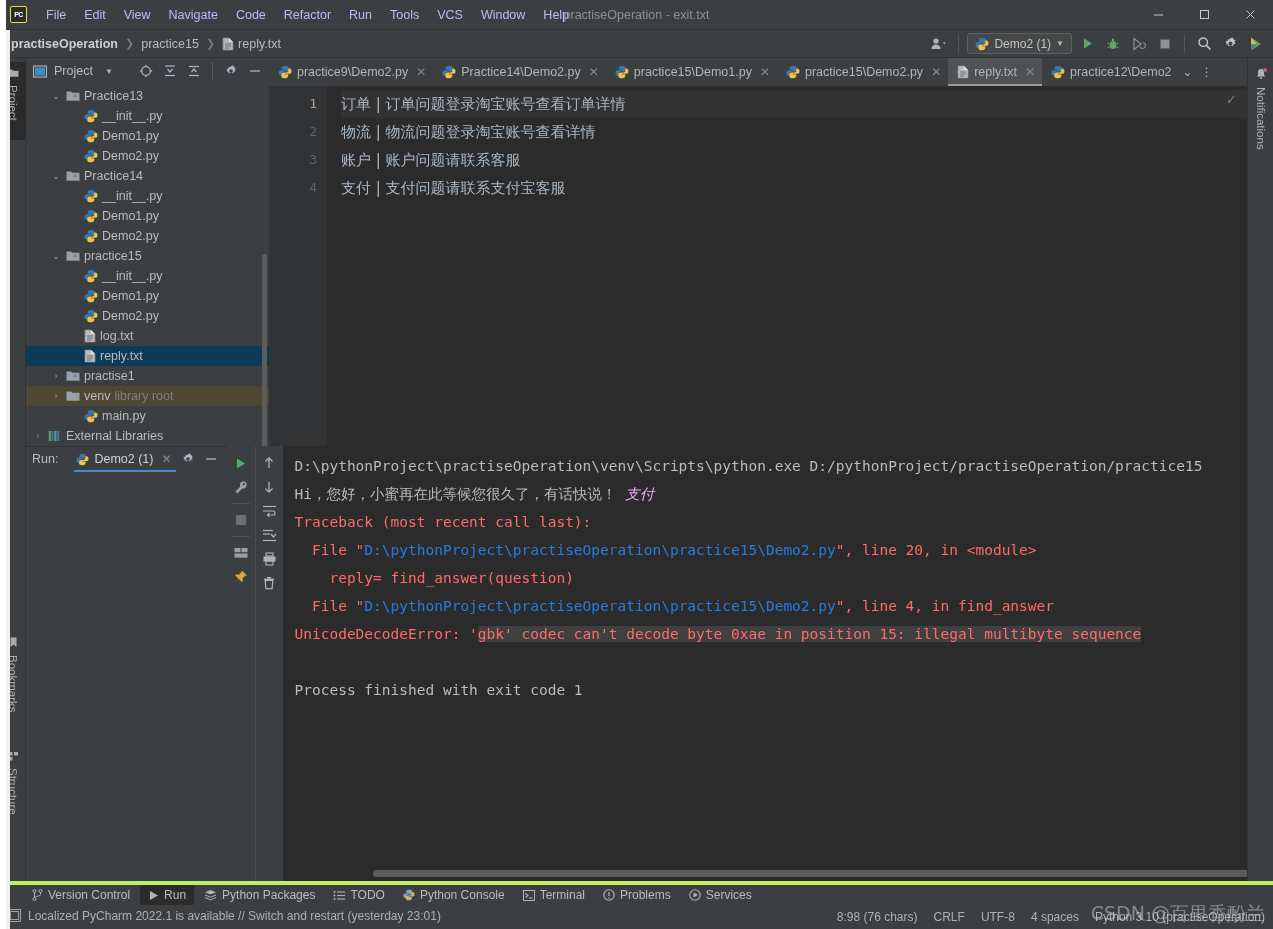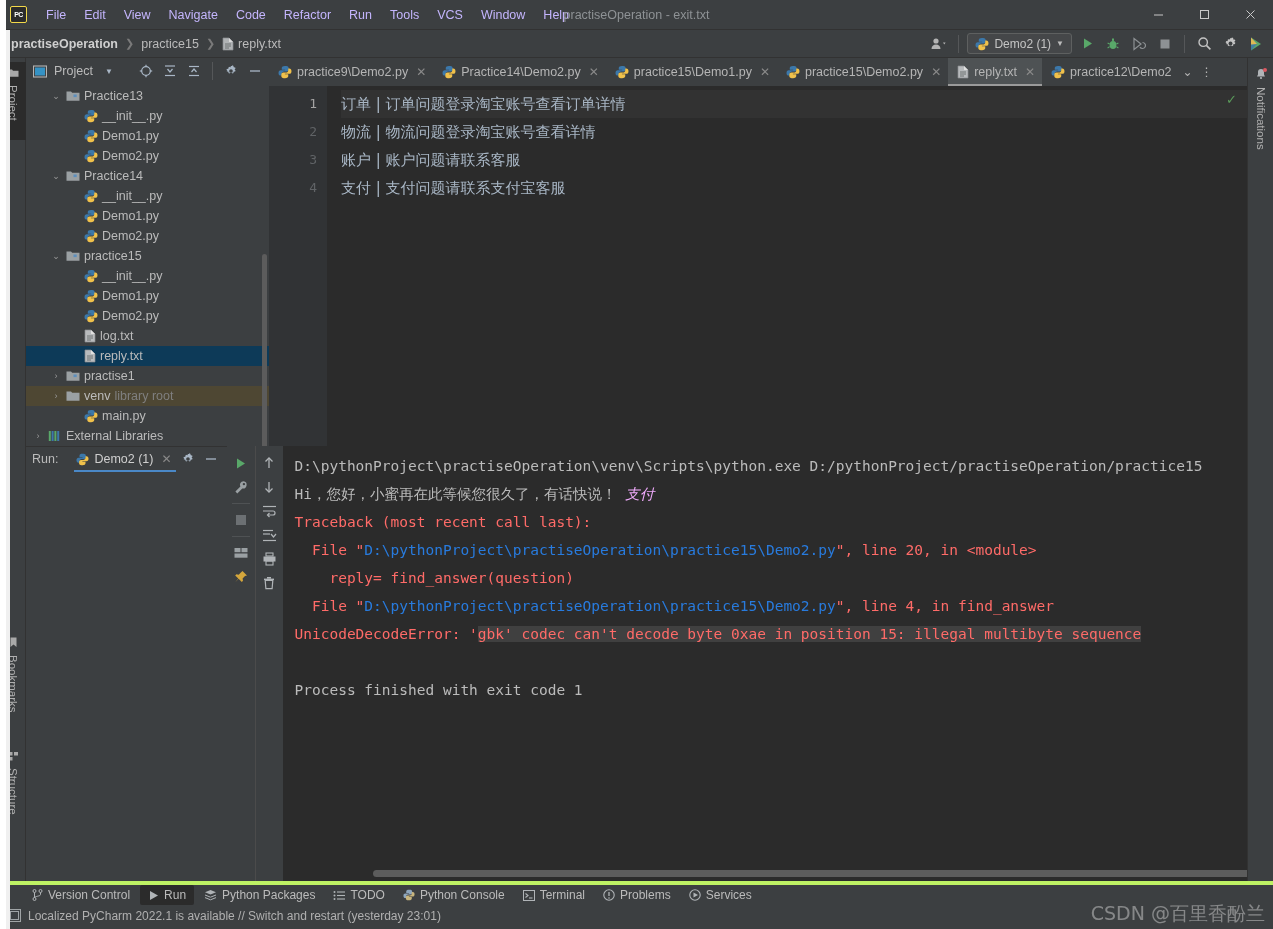--- a/index.html
+++ b/index.html
@@ -858,18 +858,25 @@
   <div class="statusbar">
     <div class="sb-left">
       <span>
         <svg width="13" height="13" viewBox="0 0 13 13">
             <rect x="0.5" y="0.5" width="12" height="12" fill="none" stroke="#a0a4a6" stroke-width="1"></rect>
             <rect x="2.5" y="2.5" width="8" height="8" fill="none" stroke="#a0a4a6" stroke-width="1"></rect>
           </svg>
       </span>
       <span>Localized PyCharm 2022.1 is available // Switch and restart (yesterday 23:01)</span>
     </div>
+    <div class="sb-right">
+      <span>8:98 (76 chars)</span>
+      <span>CRLF</span>
+      <span>UTF-8</span>
+      <span>4 spaces</span>
+      <span>Python 3.10 (practiseOperation)</span>
+    </div>
     <div class="watermark">CSDN @百里香酚兰</div>
   </div>
 
   <div class="edge-left"></div>
   <div class="edge-left2"></div>
 </div>
 
 </body></html>

